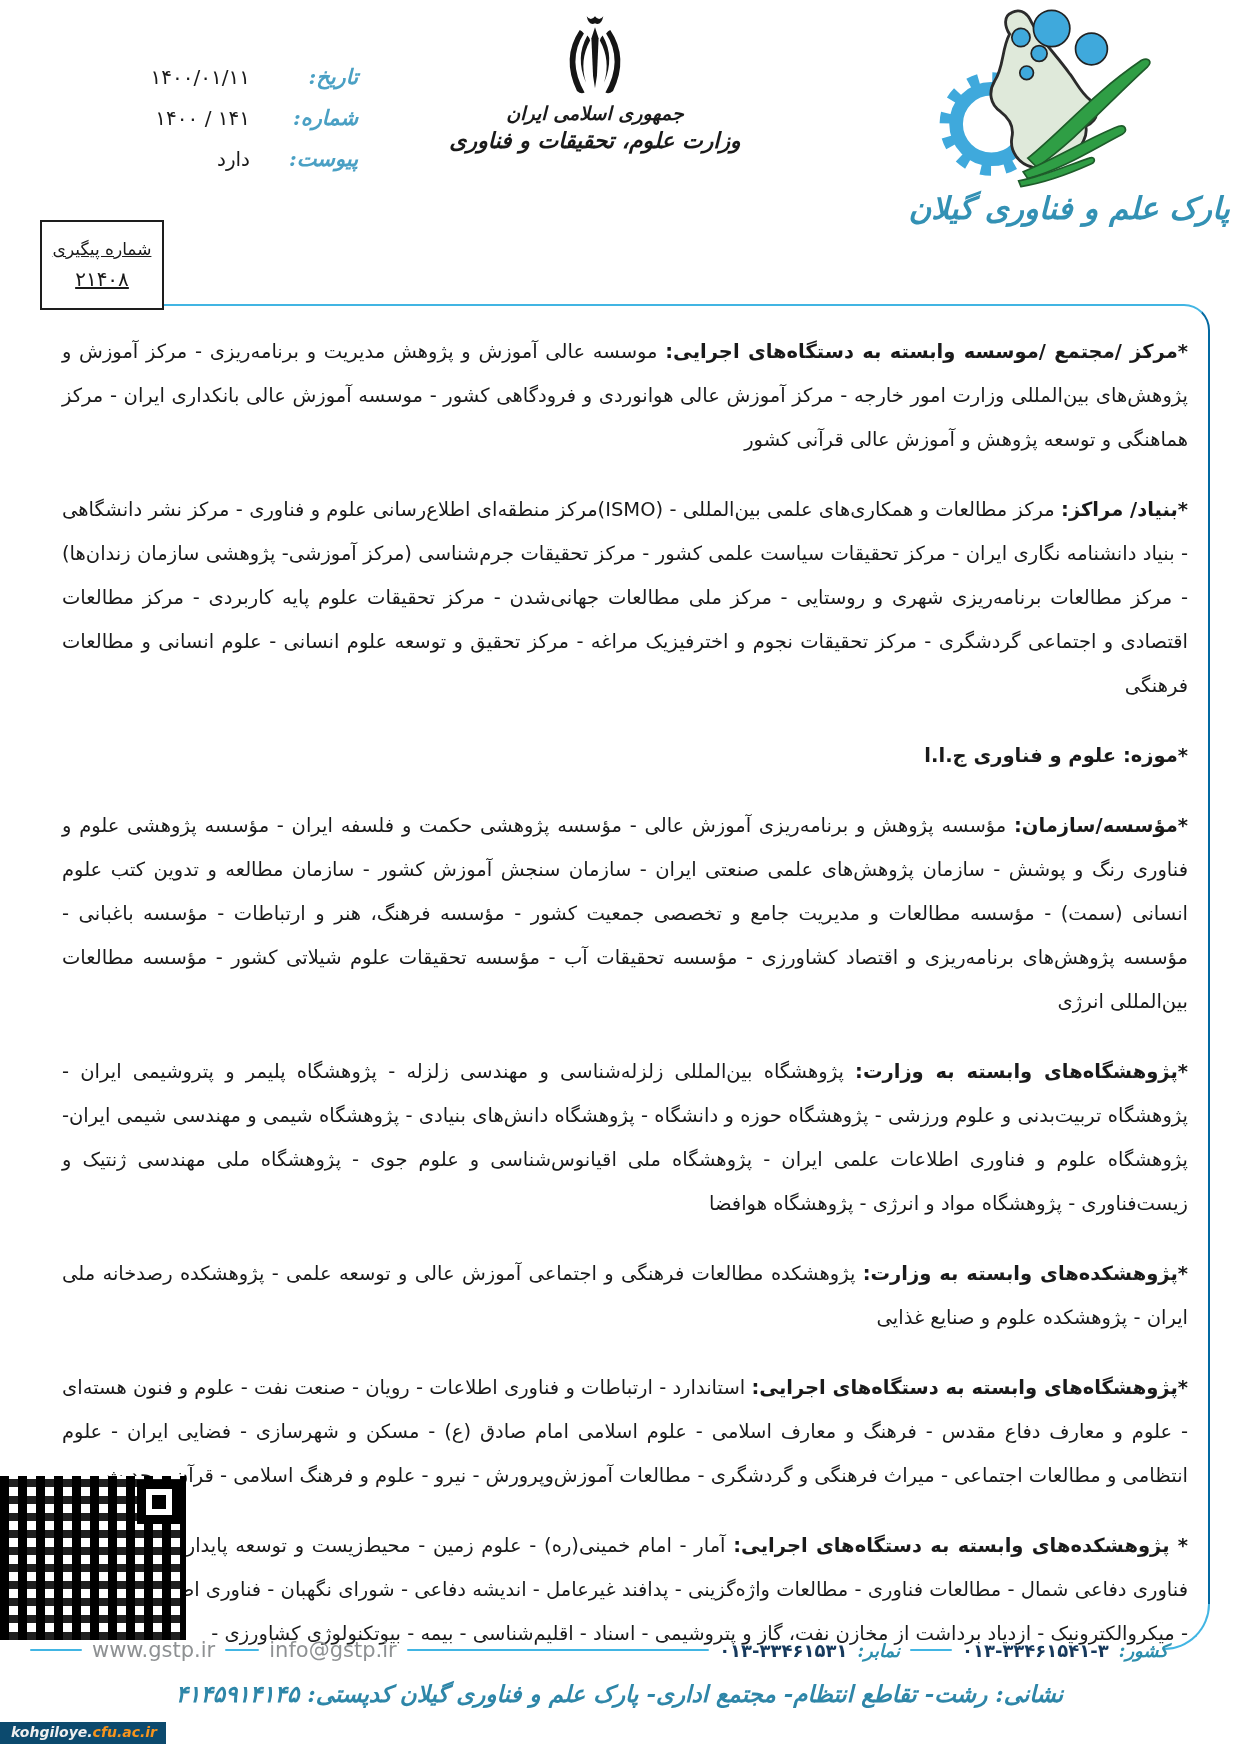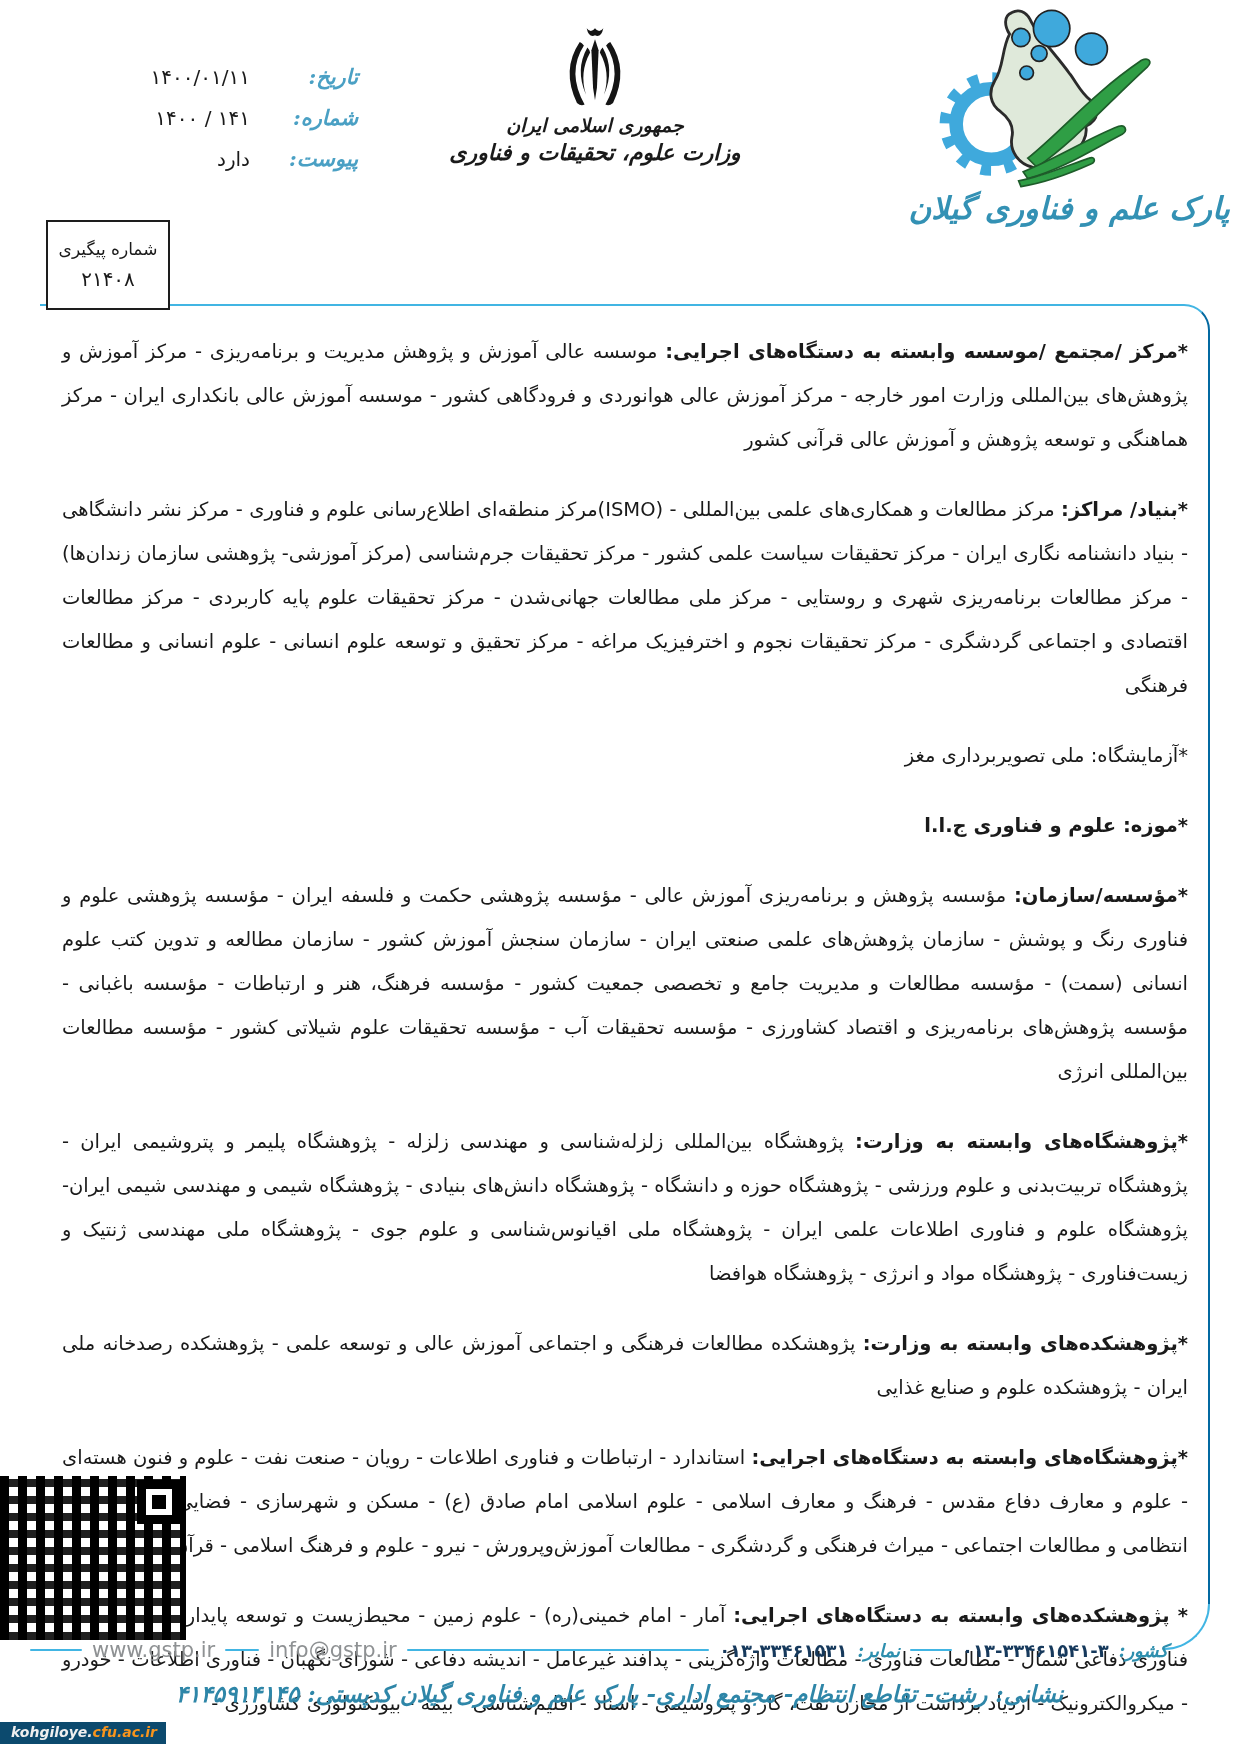--- a/index.html
+++ b/index.html
@@ -4,27 +4,27 @@
 <style>
   html,body{margin:0;padding:0;background:#e8e8e8;}
   .page{position:relative;width:1239px;height:1754px;margin:0 auto;background:#fff;overflow:hidden;
         font-family:"DejaVu Sans",sans-serif;color:#1a1a1a;}
   
   .meta{position:absolute;left:48px;top:64px;width:310px;direction:rtl;}
   .meta-row{display:flex;align-items:baseline;gap:26px;margin-bottom:16px;}
   .meta-label{font-family:"DejaVu Serif",serif;font-style:italic;font-weight:bold;
               color:#4aa0c4;font-size:21px;min-width:82px;}
   .meta-value{font-size:20px;letter-spacing:1px;}
-  .tracking-box{position:absolute;left:46px;top:220px;width:120px;height:86px;border:2px solid #1d1d1d;
+  .tracking-box{position:absolute;left:40px;top:220px;width:120px;height:86px;border:2px solid #1d1d1d;
                 background:#fff;display:flex;flex-direction:column;align-items:center;justify-content:center;
-                direction:rtl;z-index:5;}
+                direction:rtl;z-index:5;text-decoration:underline;}
   .tracking-label{font-size:17px;}
   .tracking-value{font-size:20px;margin-top:8px;letter-spacing:1px;}
   
-  .gov{position:absolute;left:425px;top:24px;width:340px;text-align:center;}
+  .gov{position:absolute;left:425px;top:12px;width:340px;text-align:center;}
   .gov svg{display:block;margin:0 auto;}
   .gov-country{font-family:"DejaVu Serif",serif;font-style:italic;font-weight:bold;font-size:19px;margin-top:4px;}
   .gov-ministry{font-family:"DejaVu Serif",serif;font-style:italic;font-weight:bold;font-size:22px;margin-top:3px;}
   
   .brand{position:absolute;left:845px;top:8px;width:385px;text-align:right;}
   .brand svg{display:block;margin:0 auto;}
   .brand-caption{font-family:"DejaVu Serif",serif;font-style:italic;font-weight:bold;
                  color:#3391b4;font-size:31px;margin-top:0;}
   
   .body-box{position:absolute;left:40px;top:304px;width:1170px;height:1300px;box-sizing:border-box;
@@ -123,23 +123,20 @@
     <div class="brand-caption">پارک علم و فناوری گیلان</div>
   </div>
 
   <div class="body-box">
     <p>
       <span class="p-label">*مرکز /مجتمع /موسسه وابسته به دستگاه‌های اجرایی:</span><span class="p-text"> موسسه عالی آموزش و پژوهش مدیریت و برنامه‌ریزی - مرکز آموزش و پژوهش‌های بین‌المللی وزارت امور خارجه - مرکز آموزش عالی هوانوردی و فرودگاهی کشور - موسسه آموزش عالی بانکداری ایران - مرکز هماهنگی و توسعه پژوهش و آموزش عالی قرآنی کشور</span>
     </p>
     <p>
       <span class="p-label">*بنیاد/ مراکز:</span><span class="p-text"> مرکز مطالعات و همکاری‌های علمی بین‌المللی - (ISMO)مرکز منطقه‌ای اطلاع‌رسانی علوم و فناوری - مرکز نشر دانشگاهی - بنیاد دانشنامه نگاری ایران - مرکز تحقیقات سیاست علمی کشور - مرکز تحقیقات جرم‌شناسی (مرکز آموزشی- پژوهشی سازمان زندان‌ها) - مرکز مطالعات برنامه‌ریزی شهری و روستایی - مرکز ملی مطالعات جهانی‌شدن - مرکز تحقیقات علوم پایه کاربردی - مرکز مطالعات اقتصادی و اجتماعی گردشگری - مرکز تحقیقات نجوم و اخترفیزیک مراغه - مرکز تحقیق و توسعه علوم انسانی - علوم انسانی و مطالعات فرهنگی</span>
     </p>
-    <p class="p-regular">
-      <span class="p-label">*آزمایشگاه:</span><span class="p-text"> ملی تصویربرداری مغز</span>
-    </p>
     <p class="p-allbold">
       <span class="p-label">*موزه:</span><span class="p-text"> علوم و فناوری ج.ا.ا</span>
     </p>
     <p>
       <span class="p-label">*مؤسسه/سازمان:</span><span class="p-text"> مؤسسه پژوهش و برنامه‌ریزی آموزش عالی - مؤسسه پژوهشی حکمت و فلسفه ایران - مؤسسه پژوهشی علوم و فناوری رنگ و پوشش - سازمان پژوهش‌های علمی صنعتی ایران - سازمان سنجش آموزش کشور - سازمان مطالعه و تدوین کتب علوم انسانی (سمت) - مؤسسه مطالعات و مدیریت جامع و تخصصی جمعیت کشور - مؤسسه فرهنگ، هنر و ارتباطات - مؤسسه باغبانی - مؤسسه پژوهش‌های برنامه‌ریزی و اقتصاد کشاورزی - مؤسسه تحقیقات آب - مؤسسه تحقیقات علوم شیلاتی کشور - مؤسسه مطالعات بین‌المللی انرژی</span>
     </p>
     <p>
       <span class="p-label">*پژوهشگاه‌های وابسته به وزارت:</span><span class="p-text"> پژوهشگاه بین‌المللی زلزله‌شناسی و مهندسی زلزله - پژوهشگاه پلیمر و پتروشیمی ایران - پژوهشگاه تربیت‌بدنی و علوم ورزشی - پژوهشگاه حوزه و دانشگاه - پژوهشگاه دانش‌های بنیادی - پژوهشگاه شیمی و مهندسی شیمی ایران- پژوهشگاه علوم و فناوری اطلاعات علمی ایران - پژوهشگاه ملی اقیانوس‌شناسی و علوم جوی - پژوهشگاه ملی مهندسی ژنتیک و زیست‌فناوری - پژوهشگاه مواد و انرژی - پژوهشگاه هوافضا</span>
     </p>
     <p>

